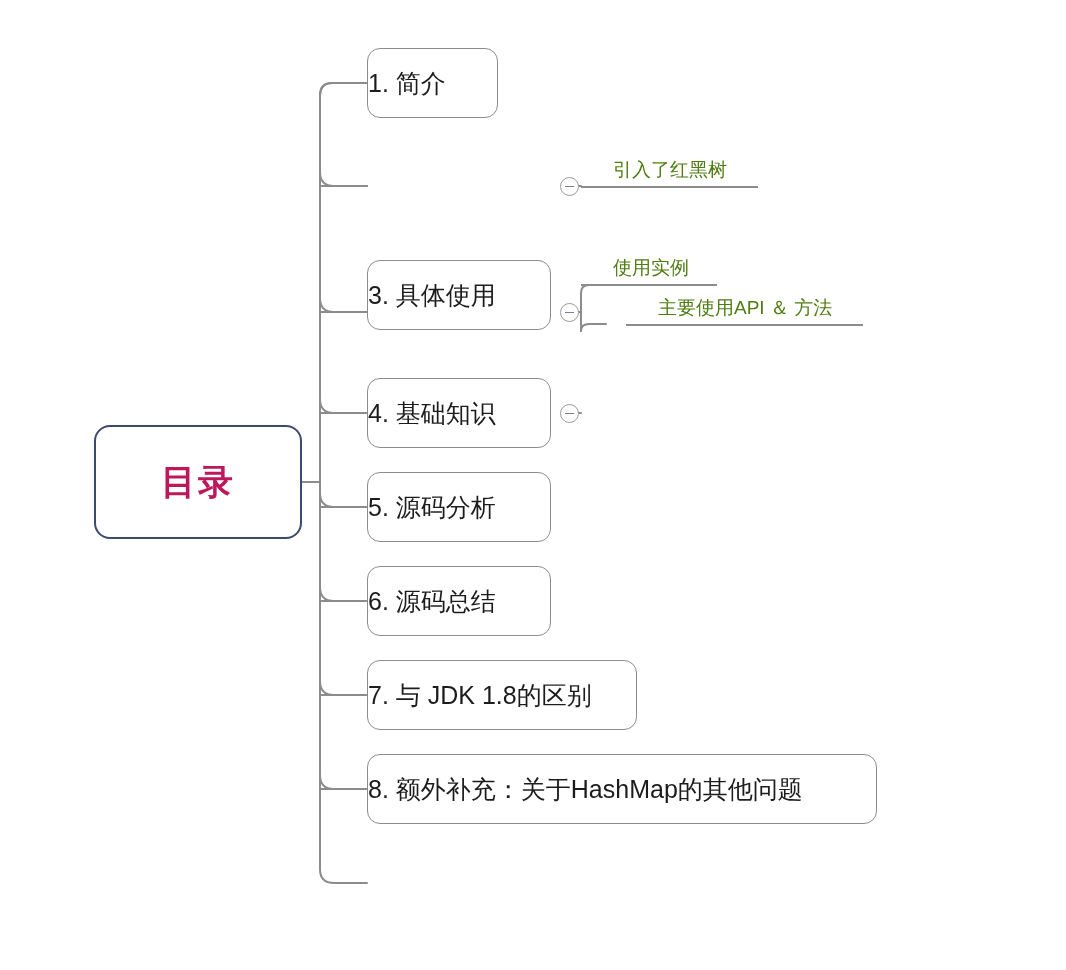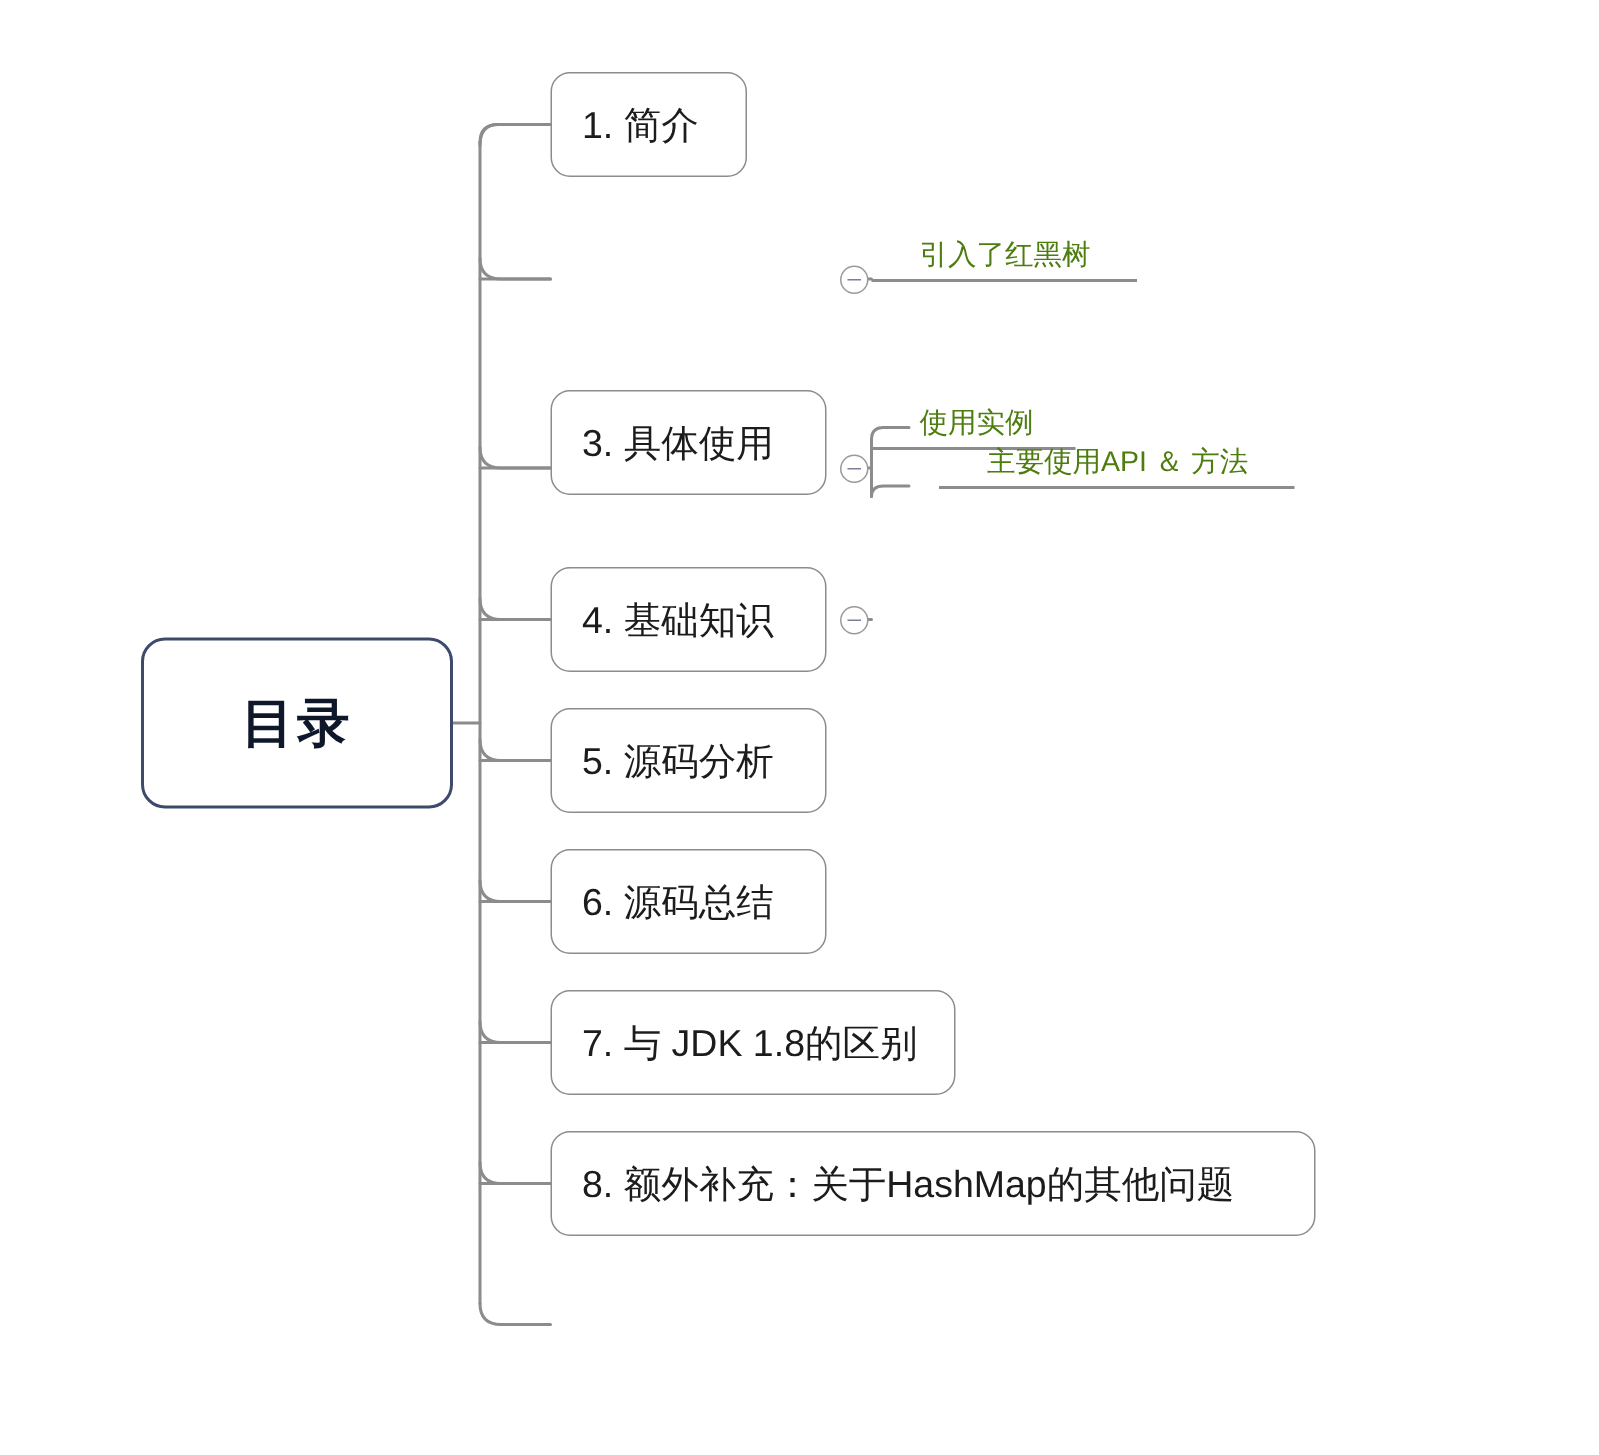--- a/index.html
+++ b/index.html
@@ -34,27 +34,26 @@
     align-items: center;
     background: #ffffff;
     white-space: nowrap;
   }
   .node-root {
     border: 2px solid #3d4a6b;
     border-radius: 16px;
     justify-content: center;
     font-size: 35px;
     font-weight: bold;
-    color: #0f172a;
+    color: #be185d;
     letter-spacing: 2px;
   }
   .node-main {
     border: 1.6px solid #8c8c8c;
     border-radius: 13px;
-    padding-left: 20px;
     font-size: 25px;
     color: #1c1c1c;
   }
 
   
   .leaf {
     position: absolute;
     box-sizing: border-box;
     display: flex;
     align-items: flex-end;
@@ -162,21 +161,21 @@
 
   <div class="node node-main" style="left:367px; top:754px; width:510px; height:70px;">
     <span>8. 额外补充：关于HashMap的其他问题</span>
   </div>
 
 
   <div class="leaf" style="left:581px; top:150px; width:177px; height:38px;">
     <span>引入了红黑树</span>
   </div>
 
-  <div class="leaf" style="left:581px; top:250px; width:136px; height:36px;margin-top:14px;">
+  <div class="leaf" style="left:581px; top:250px; width:136px; height:36px;">
     <span>使用实例</span>
   </div>
 
   <div class="leaf" style="left:581px; top:290px; width:237px; height:36px;margin-left:45px;">
     <span>主要使用API ＆ 方法</span>
   </div>
 
 
 </div>
 

